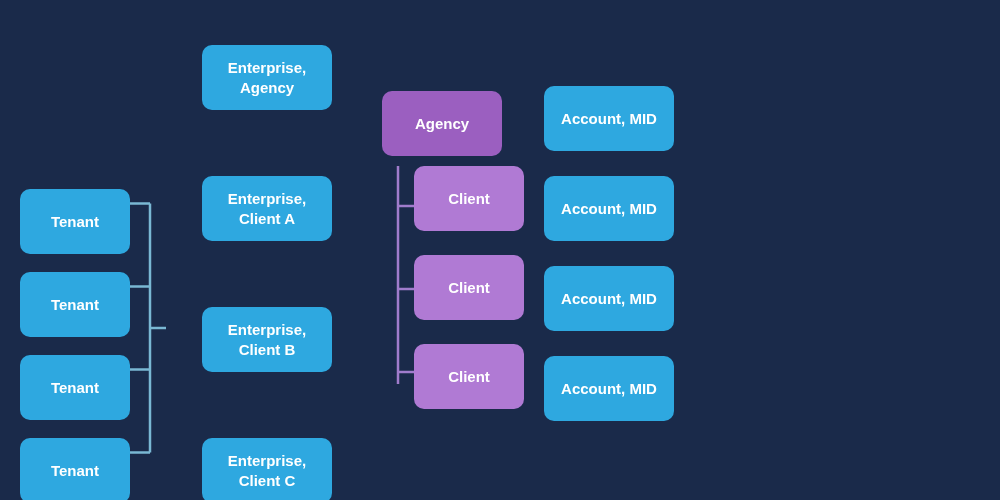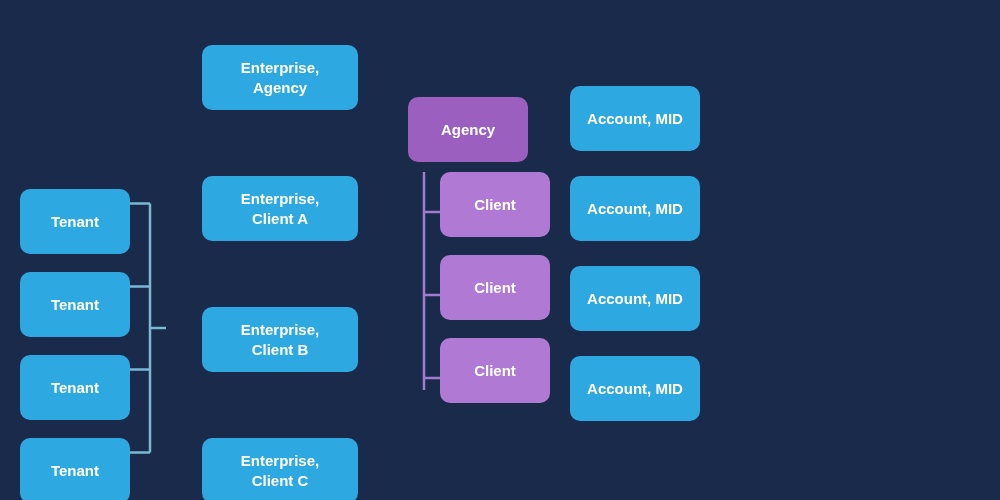--- a/index.html
+++ b/index.html
@@ -48,21 +48,21 @@
     }
 
     .box-tenant {
       background-color: #2ea8e0;
       width: 110px;
       height: 65px;
     }
 
     .box-enterprise {
       background-color: #2ea8e0;
-      width: 156px;
+      width: 130px;
       height: 65px;
       margin-top: 48px;
     }
 
     .box-agency {
       background-color: #9b5fc0;
       width: 120px;
       height: 65px;
     }
 
@@ -172,21 +172,21 @@
     </div>
     <div style="display:flex;align-items:flex-start;margin-top:0;">
 
       <svg width="32" height="238" viewBox="0 0 32 238" xmlns="http://www.w3.org/2000/svg">
 
         <line x1="16" y1="10" x2="16" y2="228" stroke="#a07ccc" stroke-width="2.5"></line>
         <line x1="16" y1="50" x2="32" y2="50" stroke="#a07ccc" stroke-width="2.5"></line>
         <line x1="16" y1="133" x2="32" y2="133" stroke="#a07ccc" stroke-width="2.5"></line>
         <line x1="16" y1="216" x2="32" y2="216" stroke="#a07ccc" stroke-width="2.5"></line>
       </svg>
-      <div style="display:flex;flex-direction:column;gap:18px;margin-top:10px;align-items:flex-end;">
+      <div style="display:flex;flex-direction:column;gap:24px;margin-top:10px;align-items:flex-end;">
         <div class="box box-client">
           <span>Client</span>
         </div>
         <div class="box box-client">
           <span>Client</span>
         </div>
         <div class="box box-client">
           <span>Client</span>
         </div>
       </div>

